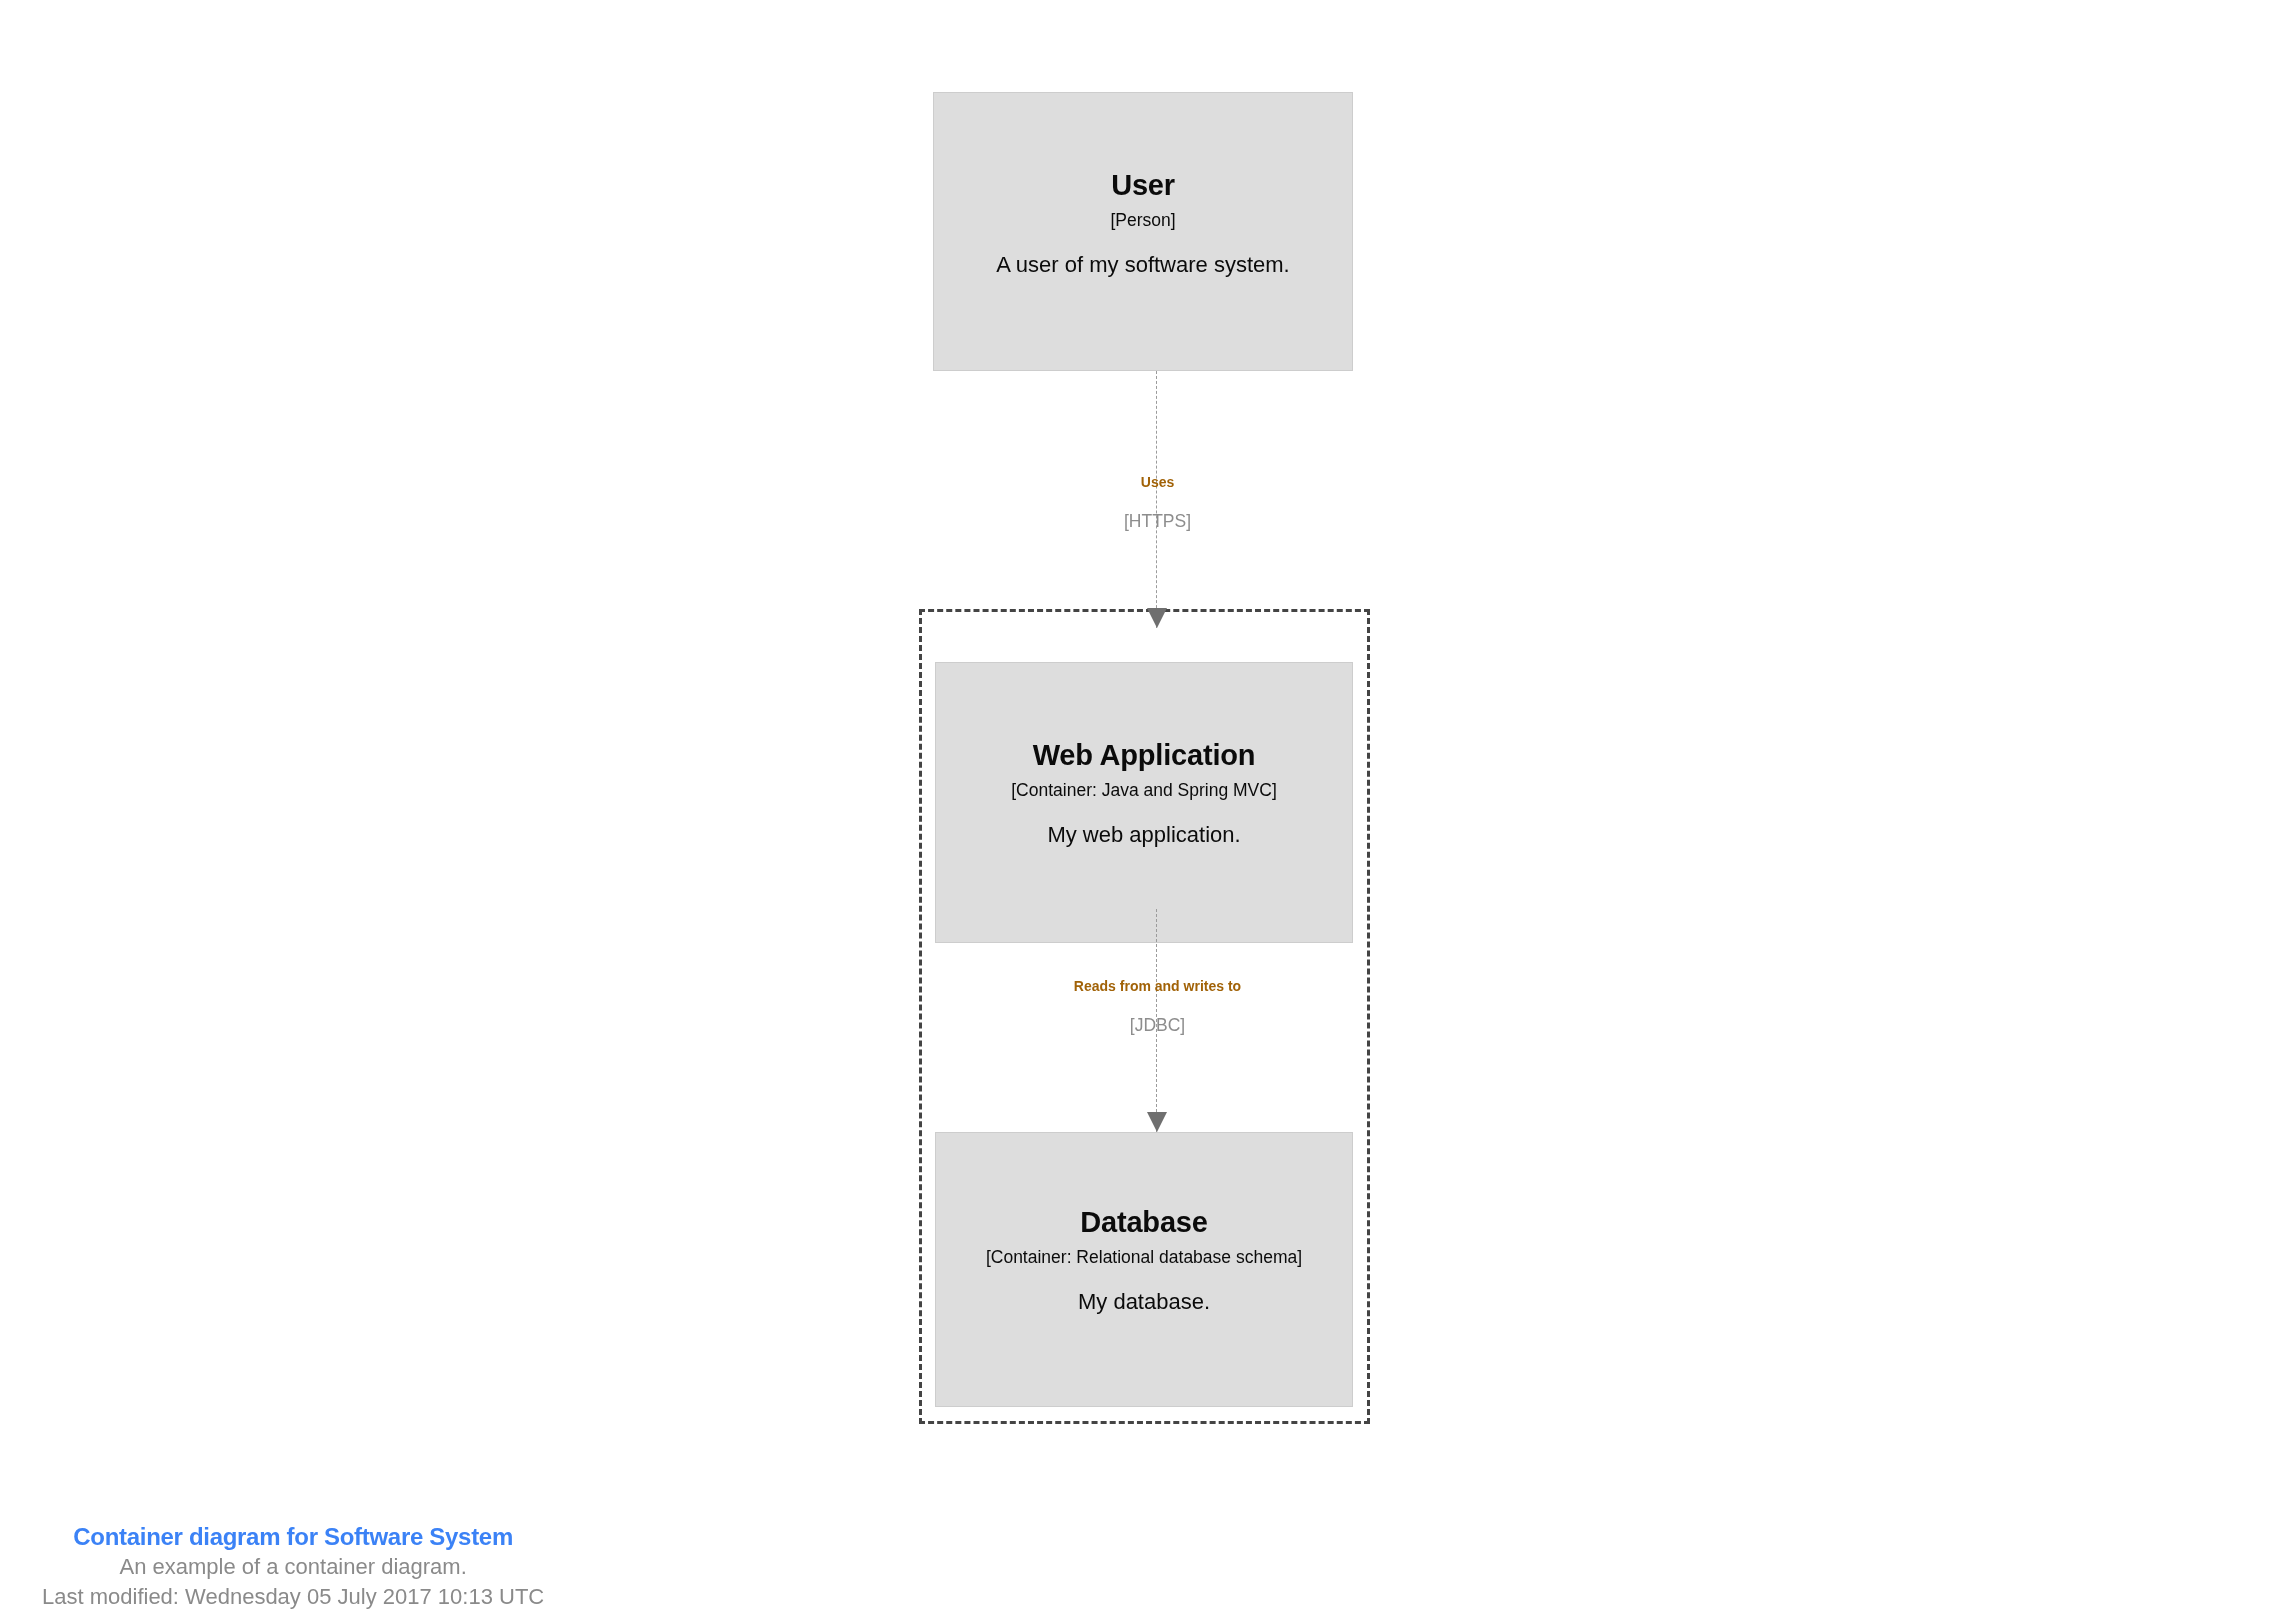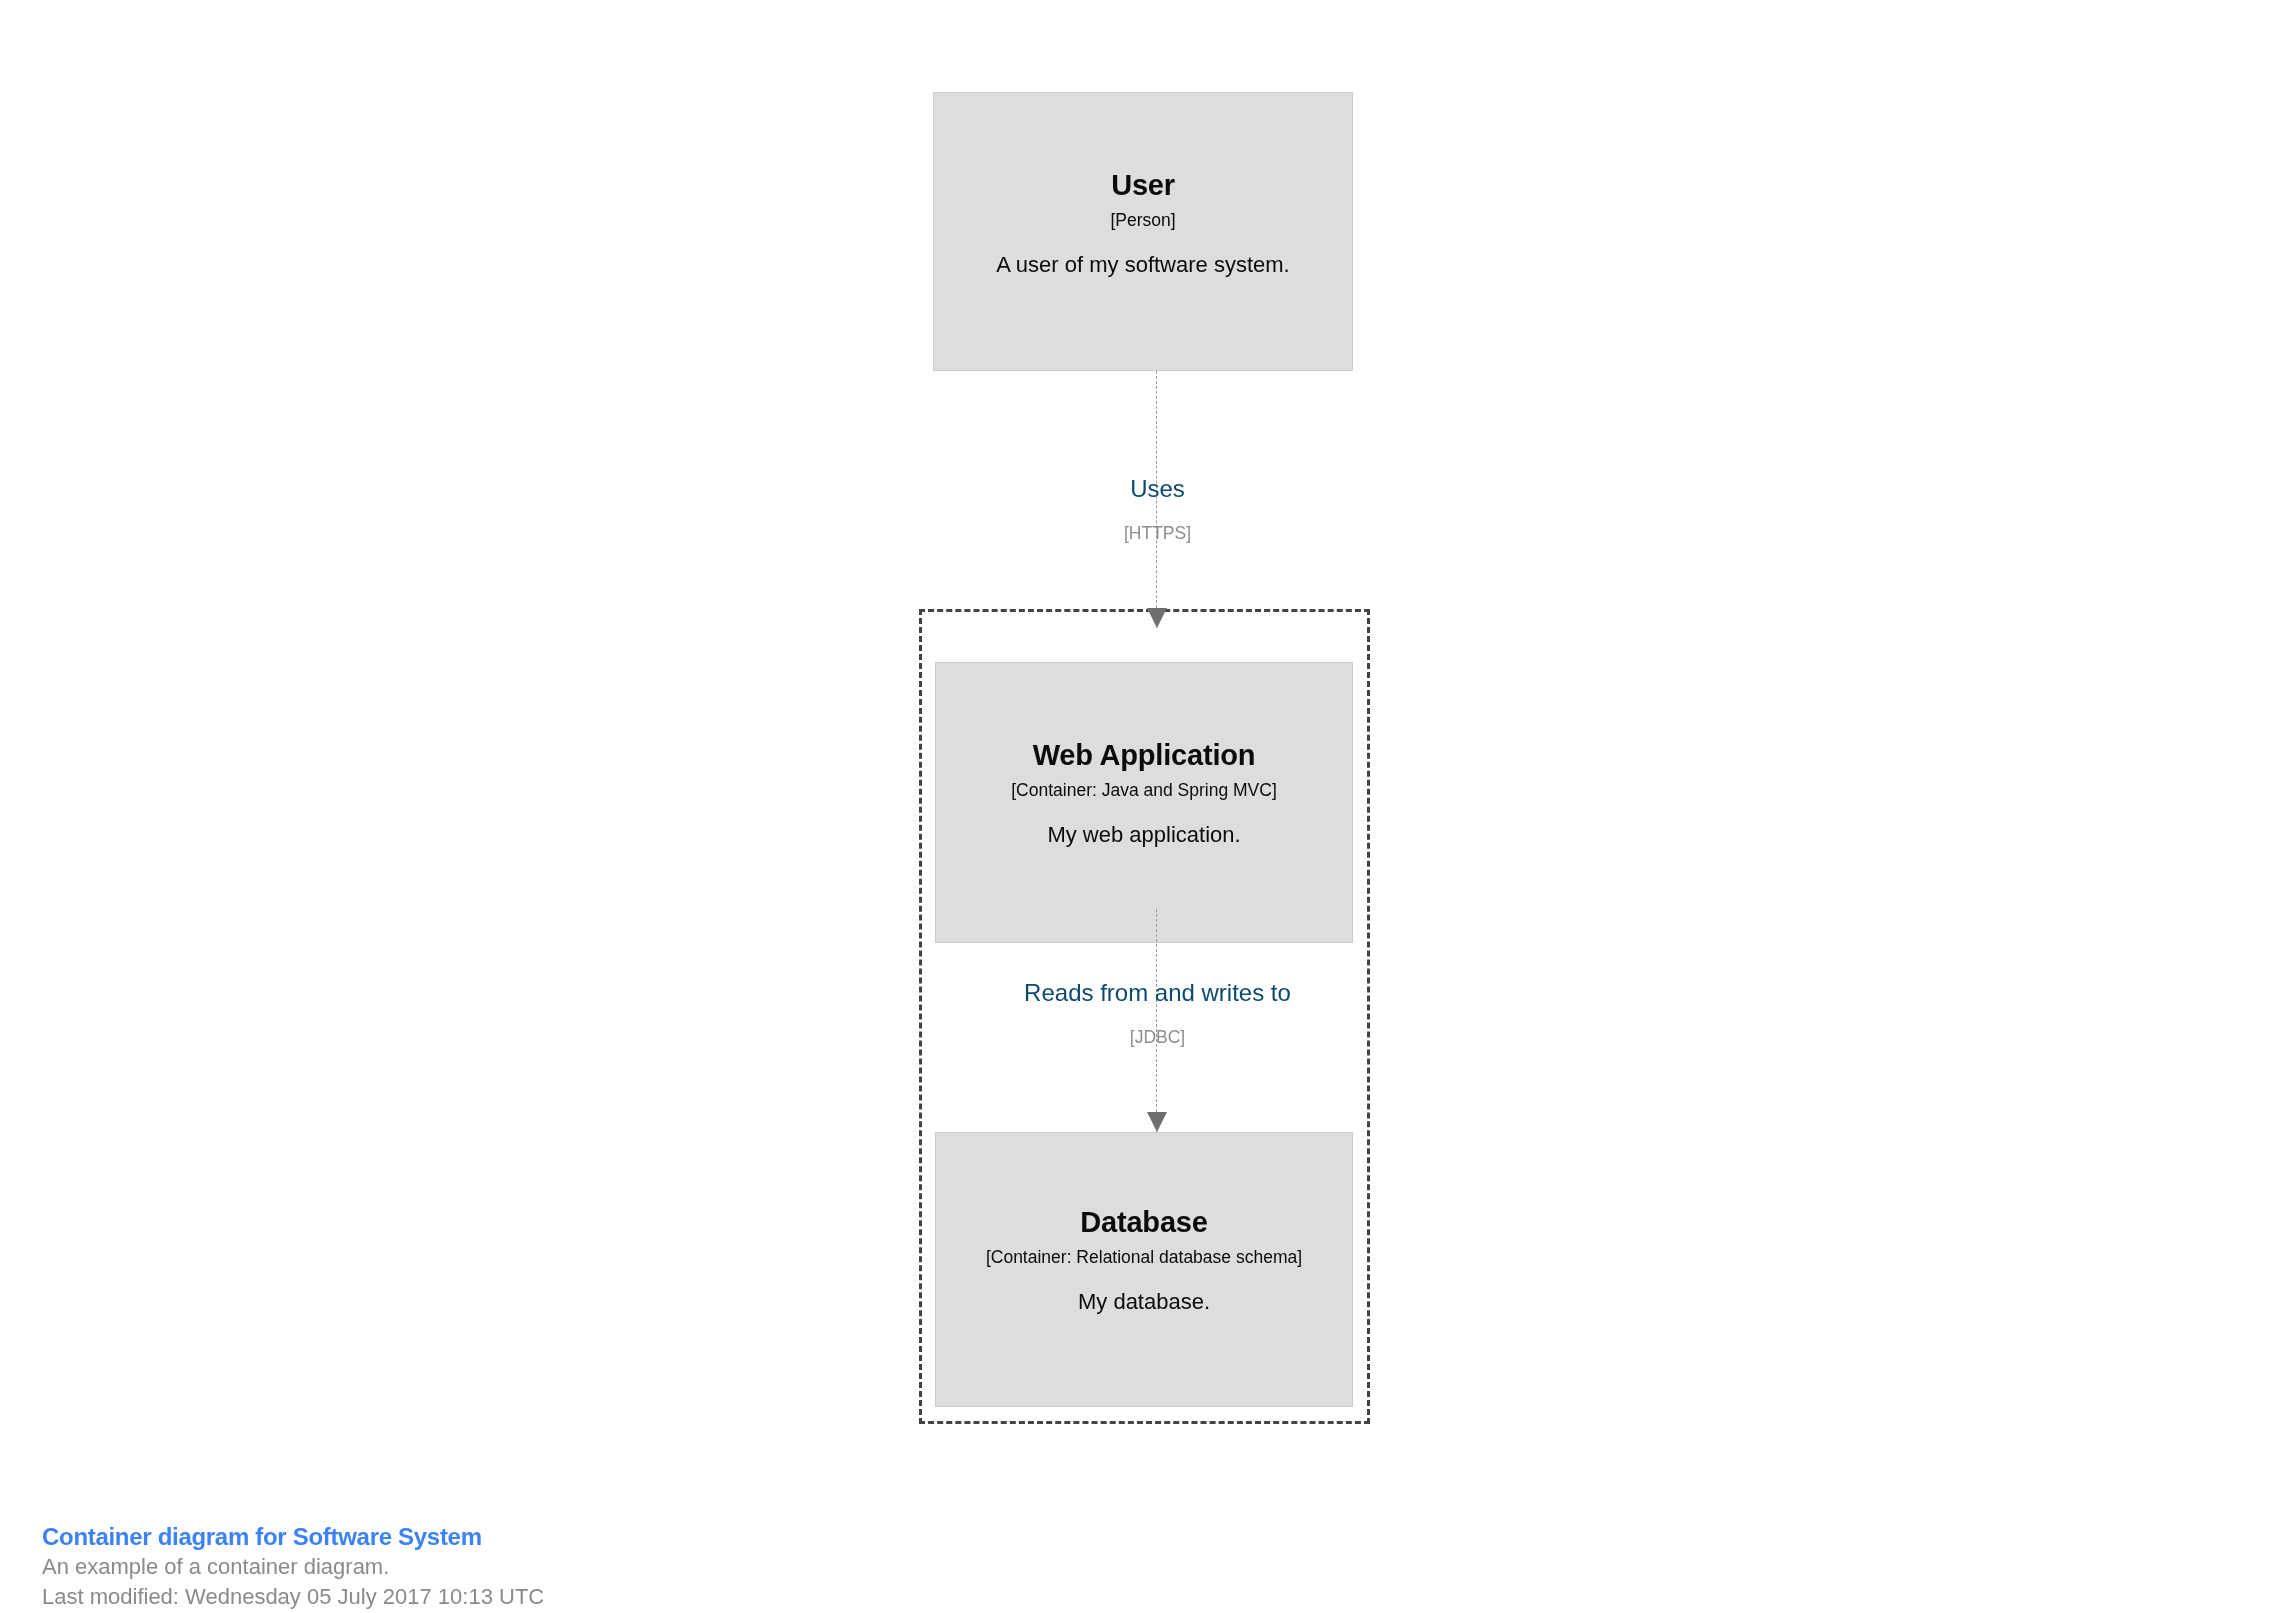--- a/index.html
+++ b/index.html
@@ -1,15 +1,15 @@
 <!DOCTYPE html>
 <html style="font-size:14.8px"><head>
 <meta charset="utf-8">
 <style>
-  * { margin:0; padding:0; box-sizing:border-box; }
+  * { margin:0; padding:0; box-sizing:border-box;text-align:center; }
   html, body {
     width:2289px; height:1613px;
     background:#ffffff;
     font-family:"Liberation Sans", sans-serif;
     overflow:hidden;
   }
   #canvas { position:relative; width:2289px; height:1613px; background:#ffffff; }
 
   
   .boundary {
@@ -67,23 +67,23 @@
     border-left:10px solid transparent;
     border-right:10px solid transparent;
     border-top:20px solid #6f6f6f;
   }
   .rel-label {
     position:absolute;
     text-align:center;
     line-height:1.25;
   }
   .rel-desc {
-    font-size:24px;
-    font-weight:normal;
-    color:#0c4a6e;
+    font-size:14px;
+    font-weight:bold;
+    color:#a16207;
     display:block;
   }
   .rel-tech {
     font-size:17.5px;
     font-weight:normal;
     color:#8d8d8d;
     display:block;
     margin-top:19px;
   }
 

